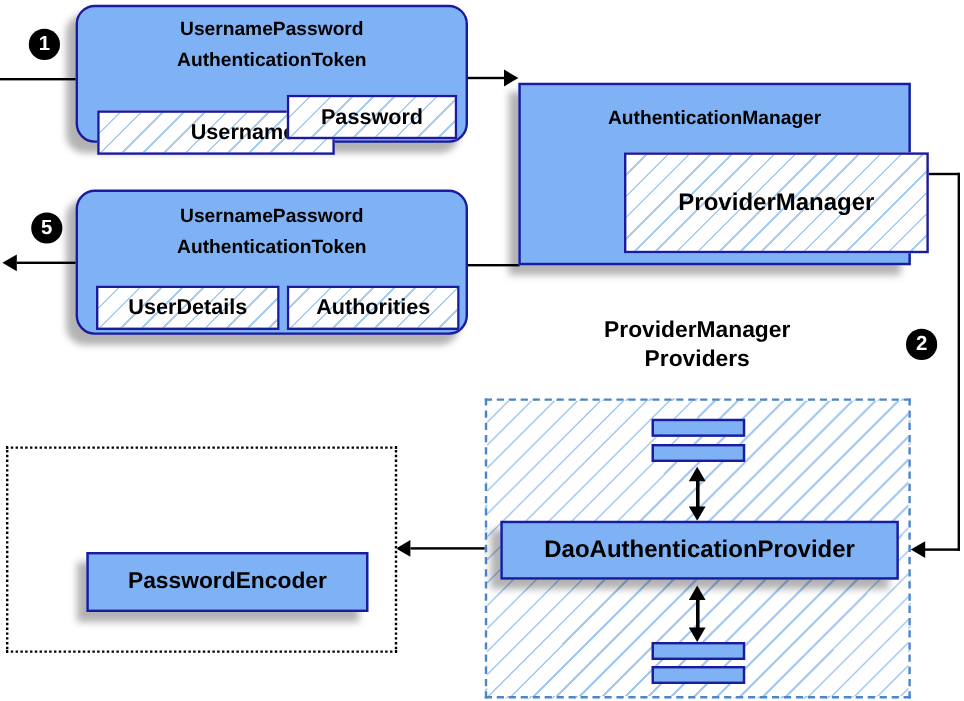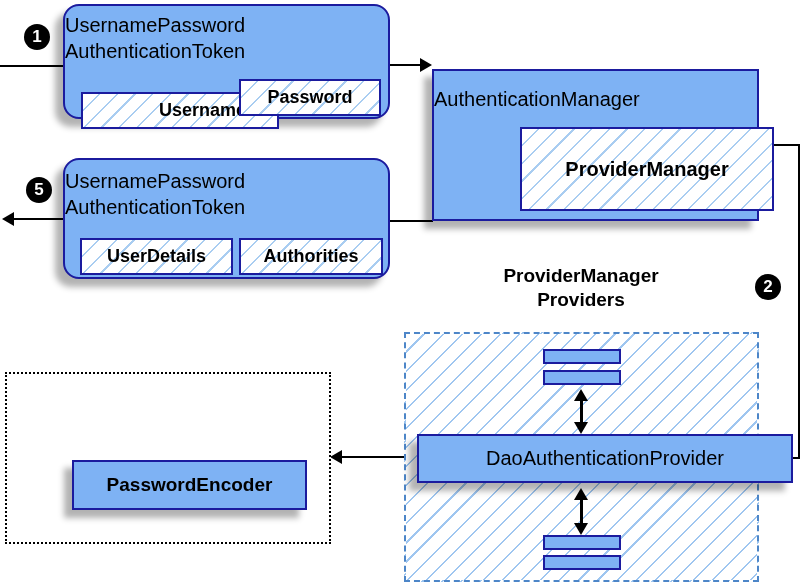--- a/index.html
+++ b/index.html
@@ -12,22 +12,22 @@
     position:absolute;box-sizing:border-box;
     background:#7eb2f4;border:2px solid #1b1b9e;
   }
   .rounded{border-radius:16px;}
   .shadowed{box-shadow:-8px 8px 6px rgba(0,0,0,0.30);}
   .hatch{
     background-color:#fff;
     background-image:repeating-linear-gradient(135deg,rgba(0,0,0,0) 0 11px,#a9cdf1 11px 12.5px);
   }
   .title2{
-    position:absolute;left:0;right:0;
-    font-weight:normal;font-size:20px;line-height:26px;
+    position:absolute;left:0;right:0;text-align:center;
+    font-weight:bold;font-size:16px;line-height:26px;
   }
   .field{
     position:absolute;border:2px solid #1b1b9e;
     font-weight:bold;font-size:18px;text-align:center;
     display:flex;align-items:center;justify-content:center;
   }
   .step-badge{
     position:absolute;width:26px;height:26px;border-radius:50%;
     background:#000;color:#fff;font-weight:bold;font-size:17px;
     display:flex;align-items:center;justify-content:center;
@@ -123,21 +123,21 @@
 
   <div class="dashed-group"></div>
 
   <div class="bar" style="left:543px;top:349px;"></div>
   <div class="bar" style="left:543px;top:370px;"></div>
 
   <div class="ah-up" style="left:574px;top:389px;"></div>
   <div class="line" style="left:580px;top:399px;width:3px;height:24px;"></div>
   <div class="ah-down" style="left:574px;top:422px;"></div>
 
-  <div class="blue-box shadowed" style="left:417px;top:434px;width:376px;height:49px;font-weight:normal;font-size:20px;display:flex;align-items:center;justify-content:center;">DaoAuthenticationProvider</div>
+  <div class="blue-box shadowed" style="left:417px;top:434px;width:332px;height:49px;font-weight:bold;font-size:20px;display:flex;align-items:center;justify-content:center;">DaoAuthenticationProvider</div>
 
   <div class="ah-up" style="left:574px;top:488px;"></div>
   <div class="line" style="left:580px;top:498px;width:3px;height:26px;"></div>
   <div class="ah-down" style="left:574px;top:523px;"></div>
 
   <div class="bar" style="left:543px;top:535px;"></div>
   <div class="bar" style="left:543px;top:555px;"></div>
 
   <div class="dotted-group"></div>
   <div class="svc-box" style="top:460px;">PasswordEncoder</div>

